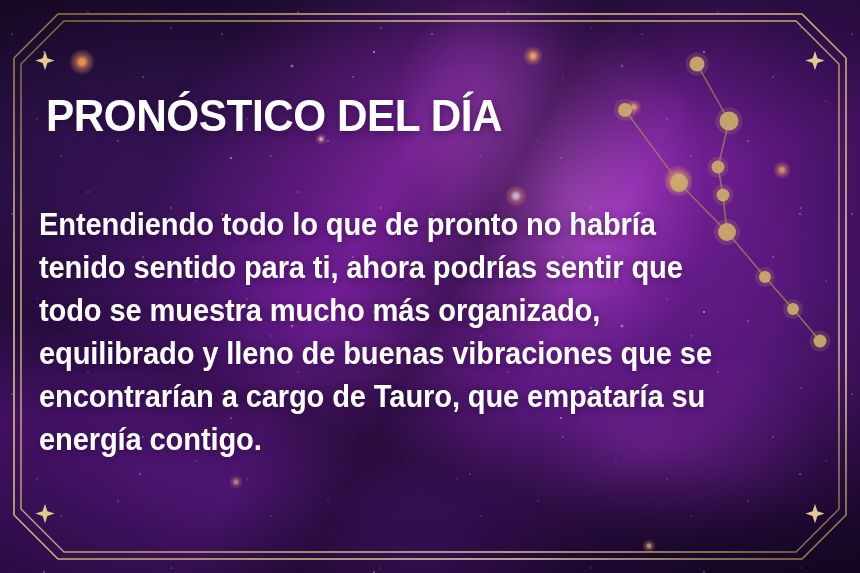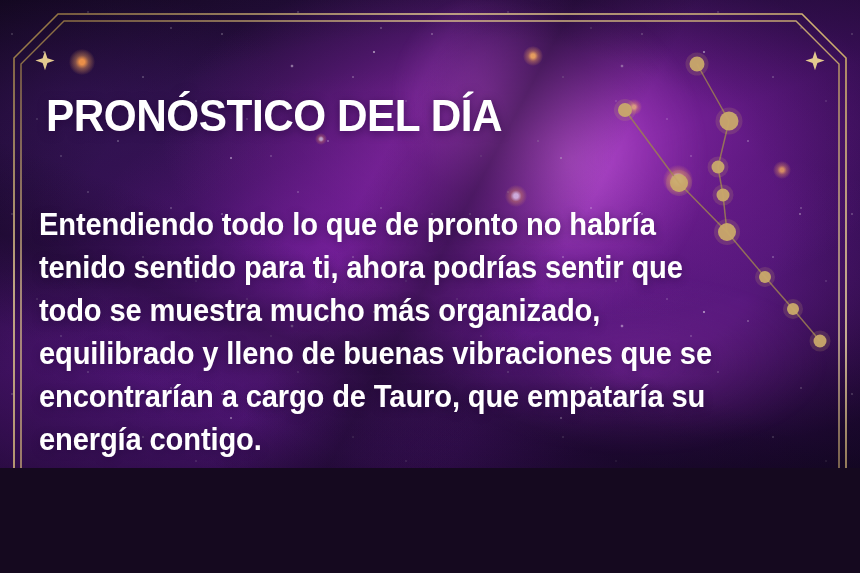--- a/index.html
+++ b/index.html
@@ -1,20 +1,20 @@
 <!DOCTYPE html>
 <html><head>
 <meta charset="utf-8">
 <style>
   html,body{margin:0;padding:0;background:#15091f;}
   body{font-family:"Liberation Sans", sans-serif;}
 
   #card{
     position:relative;
-    width:860px;height:468px;
+    width:860px;height:573px;
     overflow:hidden;
     background:#1a0a2a;
   }
 
   
   .bg{position:absolute;inset:0;}
 
   #bg-base{
     background:
       radial-gradient(ellipse 60% 55% at 62% 30%,  rgba(196,60,220,0.62) 0%, rgba(150,40,180,0.30) 45%, rgba(0,0,0,0) 72%),

